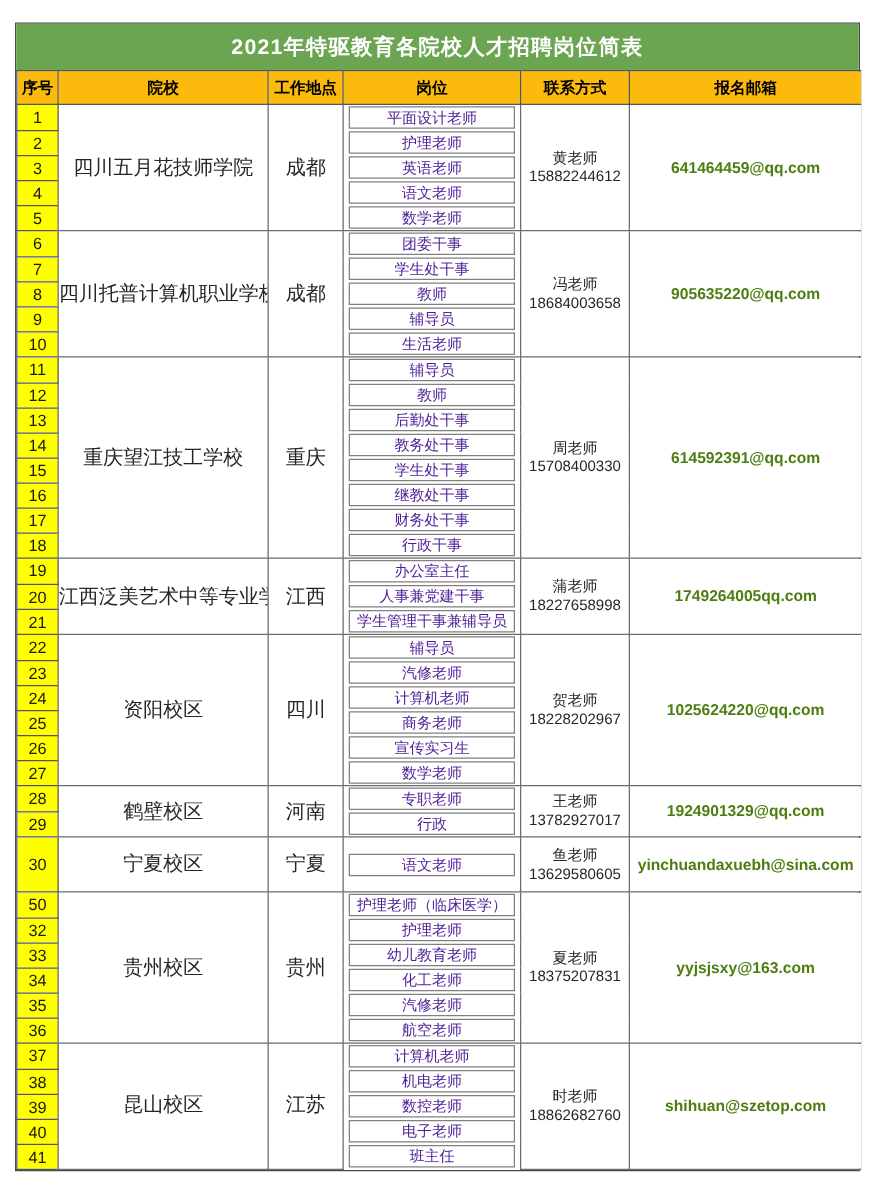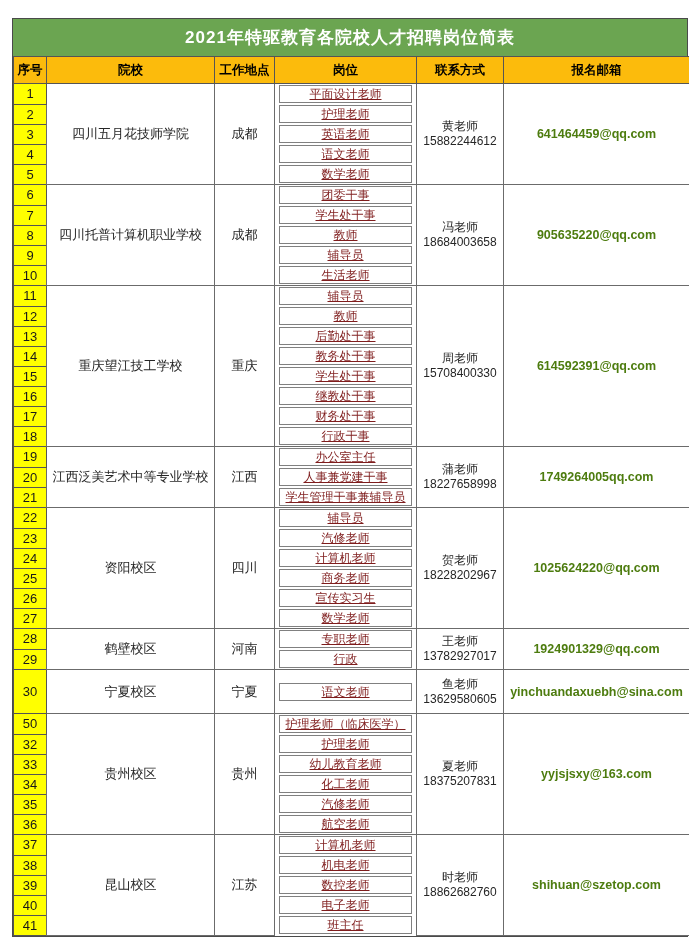--- a/index.html
+++ b/index.html
@@ -19,26 +19,26 @@
   }
   table{border-collapse:collapse;table-layout:fixed;width:100%;}
   th,td{padding:0;text-align:center;vertical-align:middle;overflow:hidden;white-space:nowrap;}
   thead th{
     background:var(--amber);color:#000000;font-size:12.5px;font-weight:bold;
     height:26px;border:1px solid #555555;
   }
   tbody tr{height:20px;}
   tbody tr.tall{height:44px;padding-left:24px;}
   td.idx{background:var(--yellow);border:1px solid #555555;font-size:13px;color:#1a1a1a;}
-  td.merge{border:1px solid var(--grid);font-size:13px;color:#262626;background:#ffffff;}
+  td.merge{border:1px solid var(--grid);font-size:16px;color:#262626;background:#ffffff;}
   td.pos-td{border:none;}
   tr.gstart td.pos-td{border-top:1px solid var(--grid);}
   .pos-box{
     margin:1px 4px;border:1px solid #808080;font-size:12px;line-height:16px;
-    color:#7f1d1d;white-space:nowrap;overflow:hidden;text-decoration:underline;
+    color:#4c1d95;white-space:nowrap;overflow:hidden;
   }
   td.contact{font-size:12px;line-height:15px;margin-top:15px;}
   td.email{font-weight:bold;font-size:12.5px;color:#4d7c0f;}
 </style>
 </head>
 <body>
 
 <div class="sheet">
   <div class="twrap">
     <div class="title-bar">2021年特驱教育各院校人才招聘岗位简表</div>

